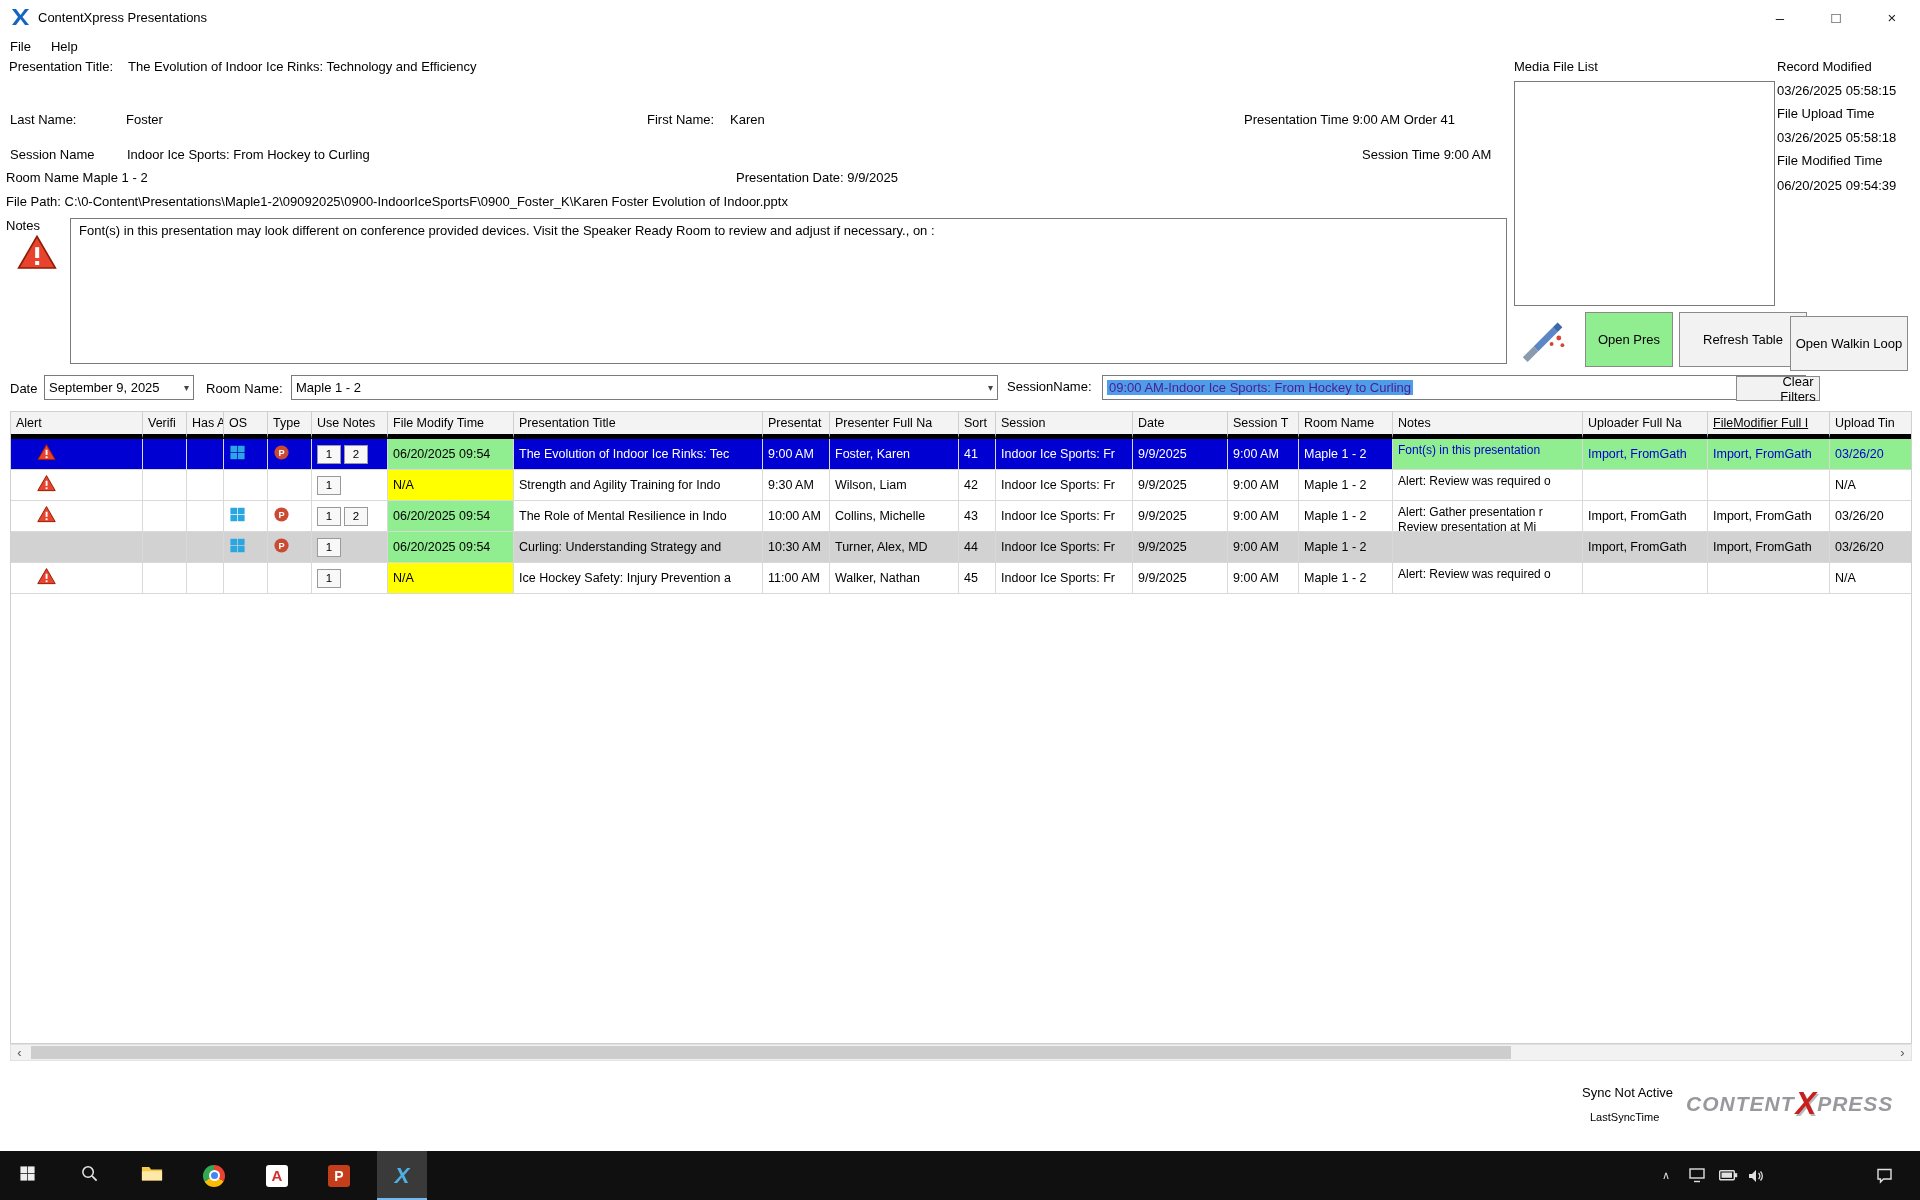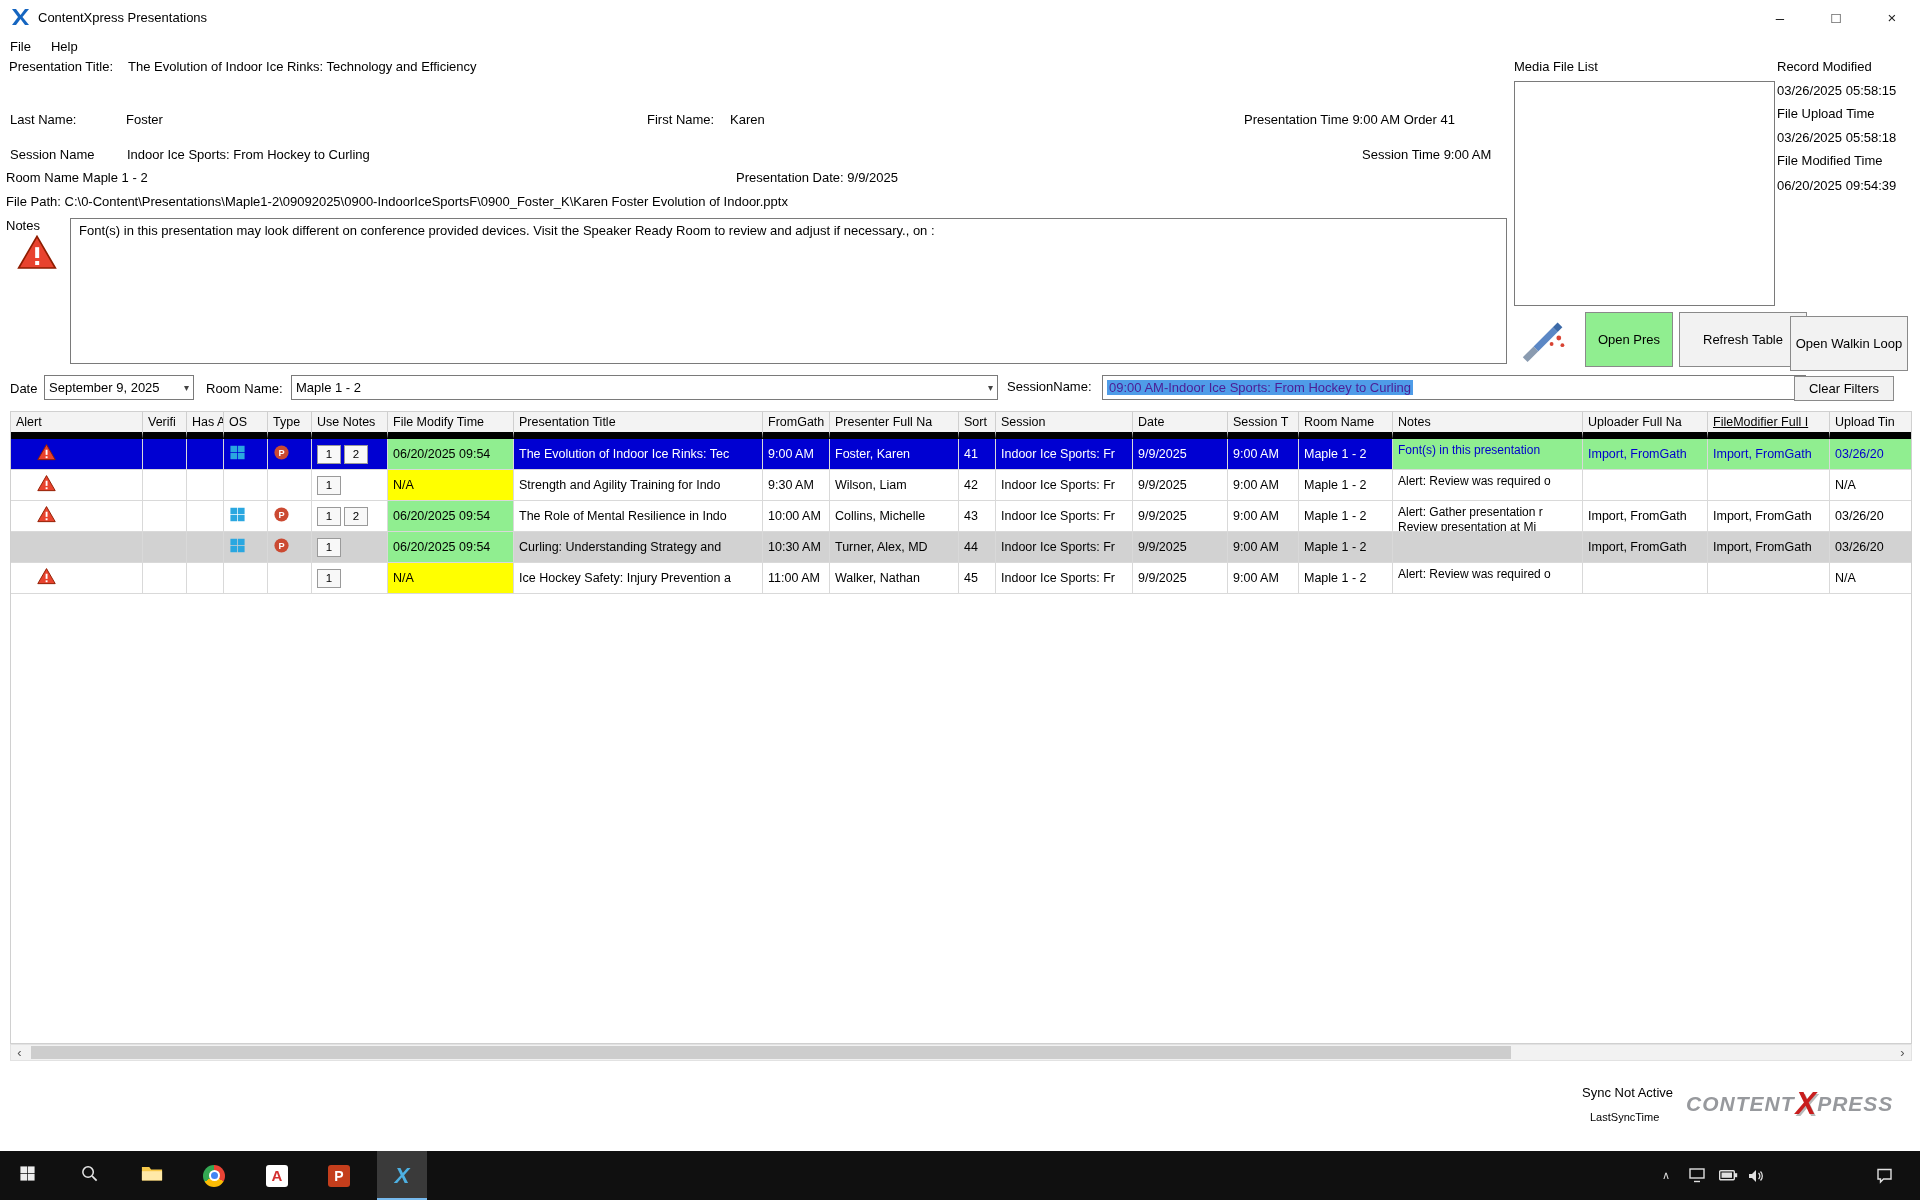--- a/index.html
+++ b/index.html
@@ -28,25 +28,25 @@
   #open-walkin{left:1790px;top:316px;width:118px;height:55px;}
   #sync-brush{position:absolute;left:1518px;top:314px;}
   
   .combo{position:absolute;height:25px;box-sizing:border-box;border:1px solid #7a7a7a;background:#fff;
          display:flex;align-items:center;font-size:13px;padding:9px 4px;white-space:nowrap;overflow:hidden;}
   .combo .arrow{margin-left:auto;color:#444;font-size:10px;padding-left:4px;flex:0 0 auto;}
   #date-combo{left:44px;top:375px;width:150px;}
   #room-combo{left:291px;top:375px;width:707px;}
   #session-combo{left:1102px;top:375px;width:704px;}
   .sel-val{background:var(--selection-bg);color:#4c1d95;padding:0 2px;}
-  #clear-filters{left:1794px;top:376px;width:100px;height:25px;}
+  #clear-filters{left:1736px;top:376px;width:84px;height:25px;padding-left:40px;}
   
   #grid{position:absolute;left:10px;top:411px;width:1902px;height:633px;background:#fff;overflow:hidden;border:1px solid #d0d0d0;box-sizing:border-box;}
   #grid-header{display:flex;height:27px;background:#f3f3f3;width:1909px;}
-  .hcell{box-sizing:border-box;flex:0 0 auto;border-right:1px solid #cfcfcf;border-bottom:7px solid #000000;
+  .hcell{box-sizing:border-box;flex:0 0 auto;border-right:1px solid #cfcfcf;border-bottom:5px solid #000000;
          padding:0 5px;font-size:12.5px;display:flex;align-items:center;overflow:hidden;white-space:nowrap;}
   .grow{display:flex;height:31px;width:1909px;}
   .gcell{box-sizing:border-box;flex:0 0 auto;border-right:1px solid #d9d9d9;border-bottom:1px solid #d9d9d9;
          padding:0 5px;font-size:12.5px;display:flex;align-items:center;overflow:hidden;white-space:nowrap;}
   .gcell.center{justify-content:flex-start;padding-left:26px;}
   .gcell.notes{font-size:12px;line-height:15px;align-items:flex-start;padding-top:4px;white-space:normal;overflow:hidden;}
   .shade-white{background:#fff;color:#000;}
   .shade-gray{background:var(--gray-row);color:#000;}
   .shade-selected{background:var(--selected-row);color:#fff;}
   .note-box{width:22px;height:17px;background:#f8f8f8;border:1px solid #9a9a9a;color:#000;font-size:11.5px;
@@ -175,21 +175,21 @@
 <div id="grid">
   <div id="grid-header">
       <div class="hcell" style="width: 132px;">Alert</div>
       <div class="hcell" style="width: 44px;">Verifi</div>
       <div class="hcell" style="width: 37px;">Has A</div>
       <div class="hcell" style="width: 44px;">OS</div>
       <div class="hcell" style="width: 44px;">Type</div>
       <div class="hcell" style="width: 76px;">Use Notes</div>
       <div class="hcell" style="width: 126px;">File Modify Time</div>
       <div class="hcell" style="width: 249px;">Presentation Title</div>
-      <div class="hcell" style="width: 67px;">FromGath</div>
+      <div class="hcell" style="width: 67px;">Presentat</div>
       <div class="hcell" style="width: 129px;">Presenter Full Na</div>
       <div class="hcell" style="width: 37px;">Sort</div>
       <div class="hcell" style="width: 137px;">Session</div>
       <div class="hcell" style="width: 95px;">Date</div>
       <div class="hcell" style="width: 71px;">Session T</div>
       <div class="hcell" style="width: 94px;">Room Name</div>
       <div class="hcell" style="width: 190px;">Notes</div>
       <div class="hcell" style="width: 125px;">Uploader Full Na</div>
       <div class="hcell" style="width: 122px; text-decoration: underline;">FileModifier Full I</div>
       <div class="hcell" style="width: 95px;">Upload Tin</div>

